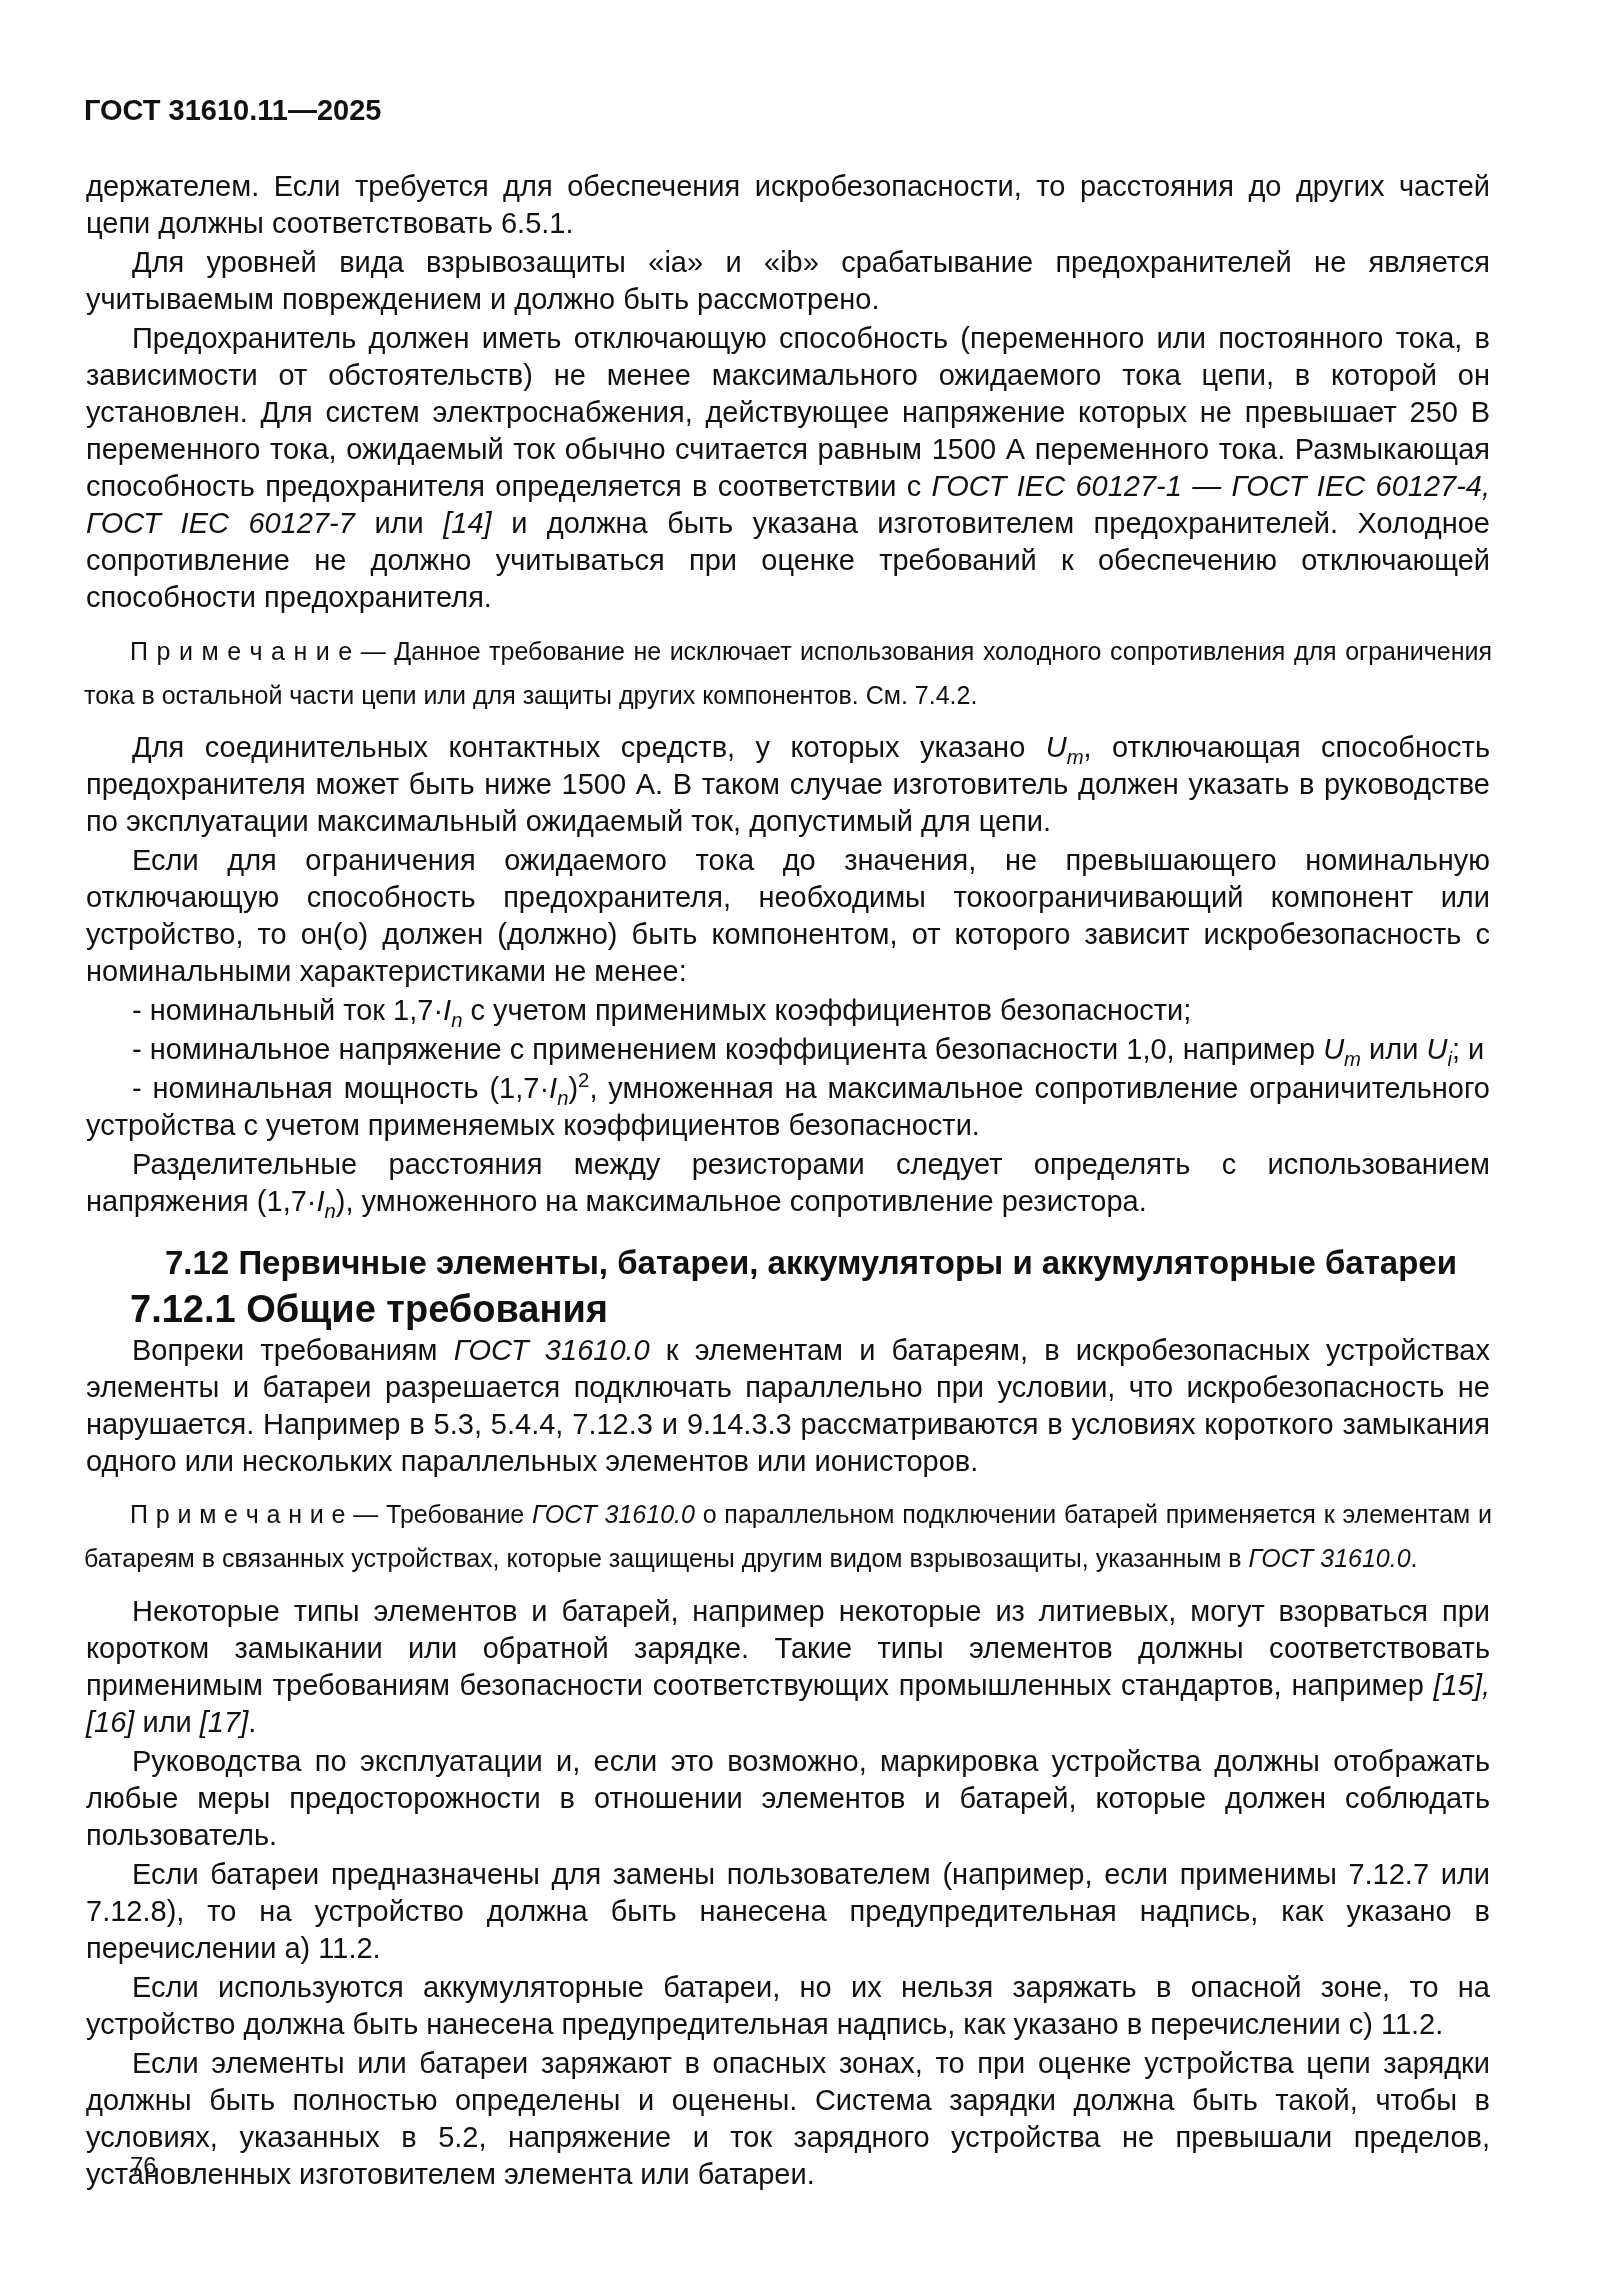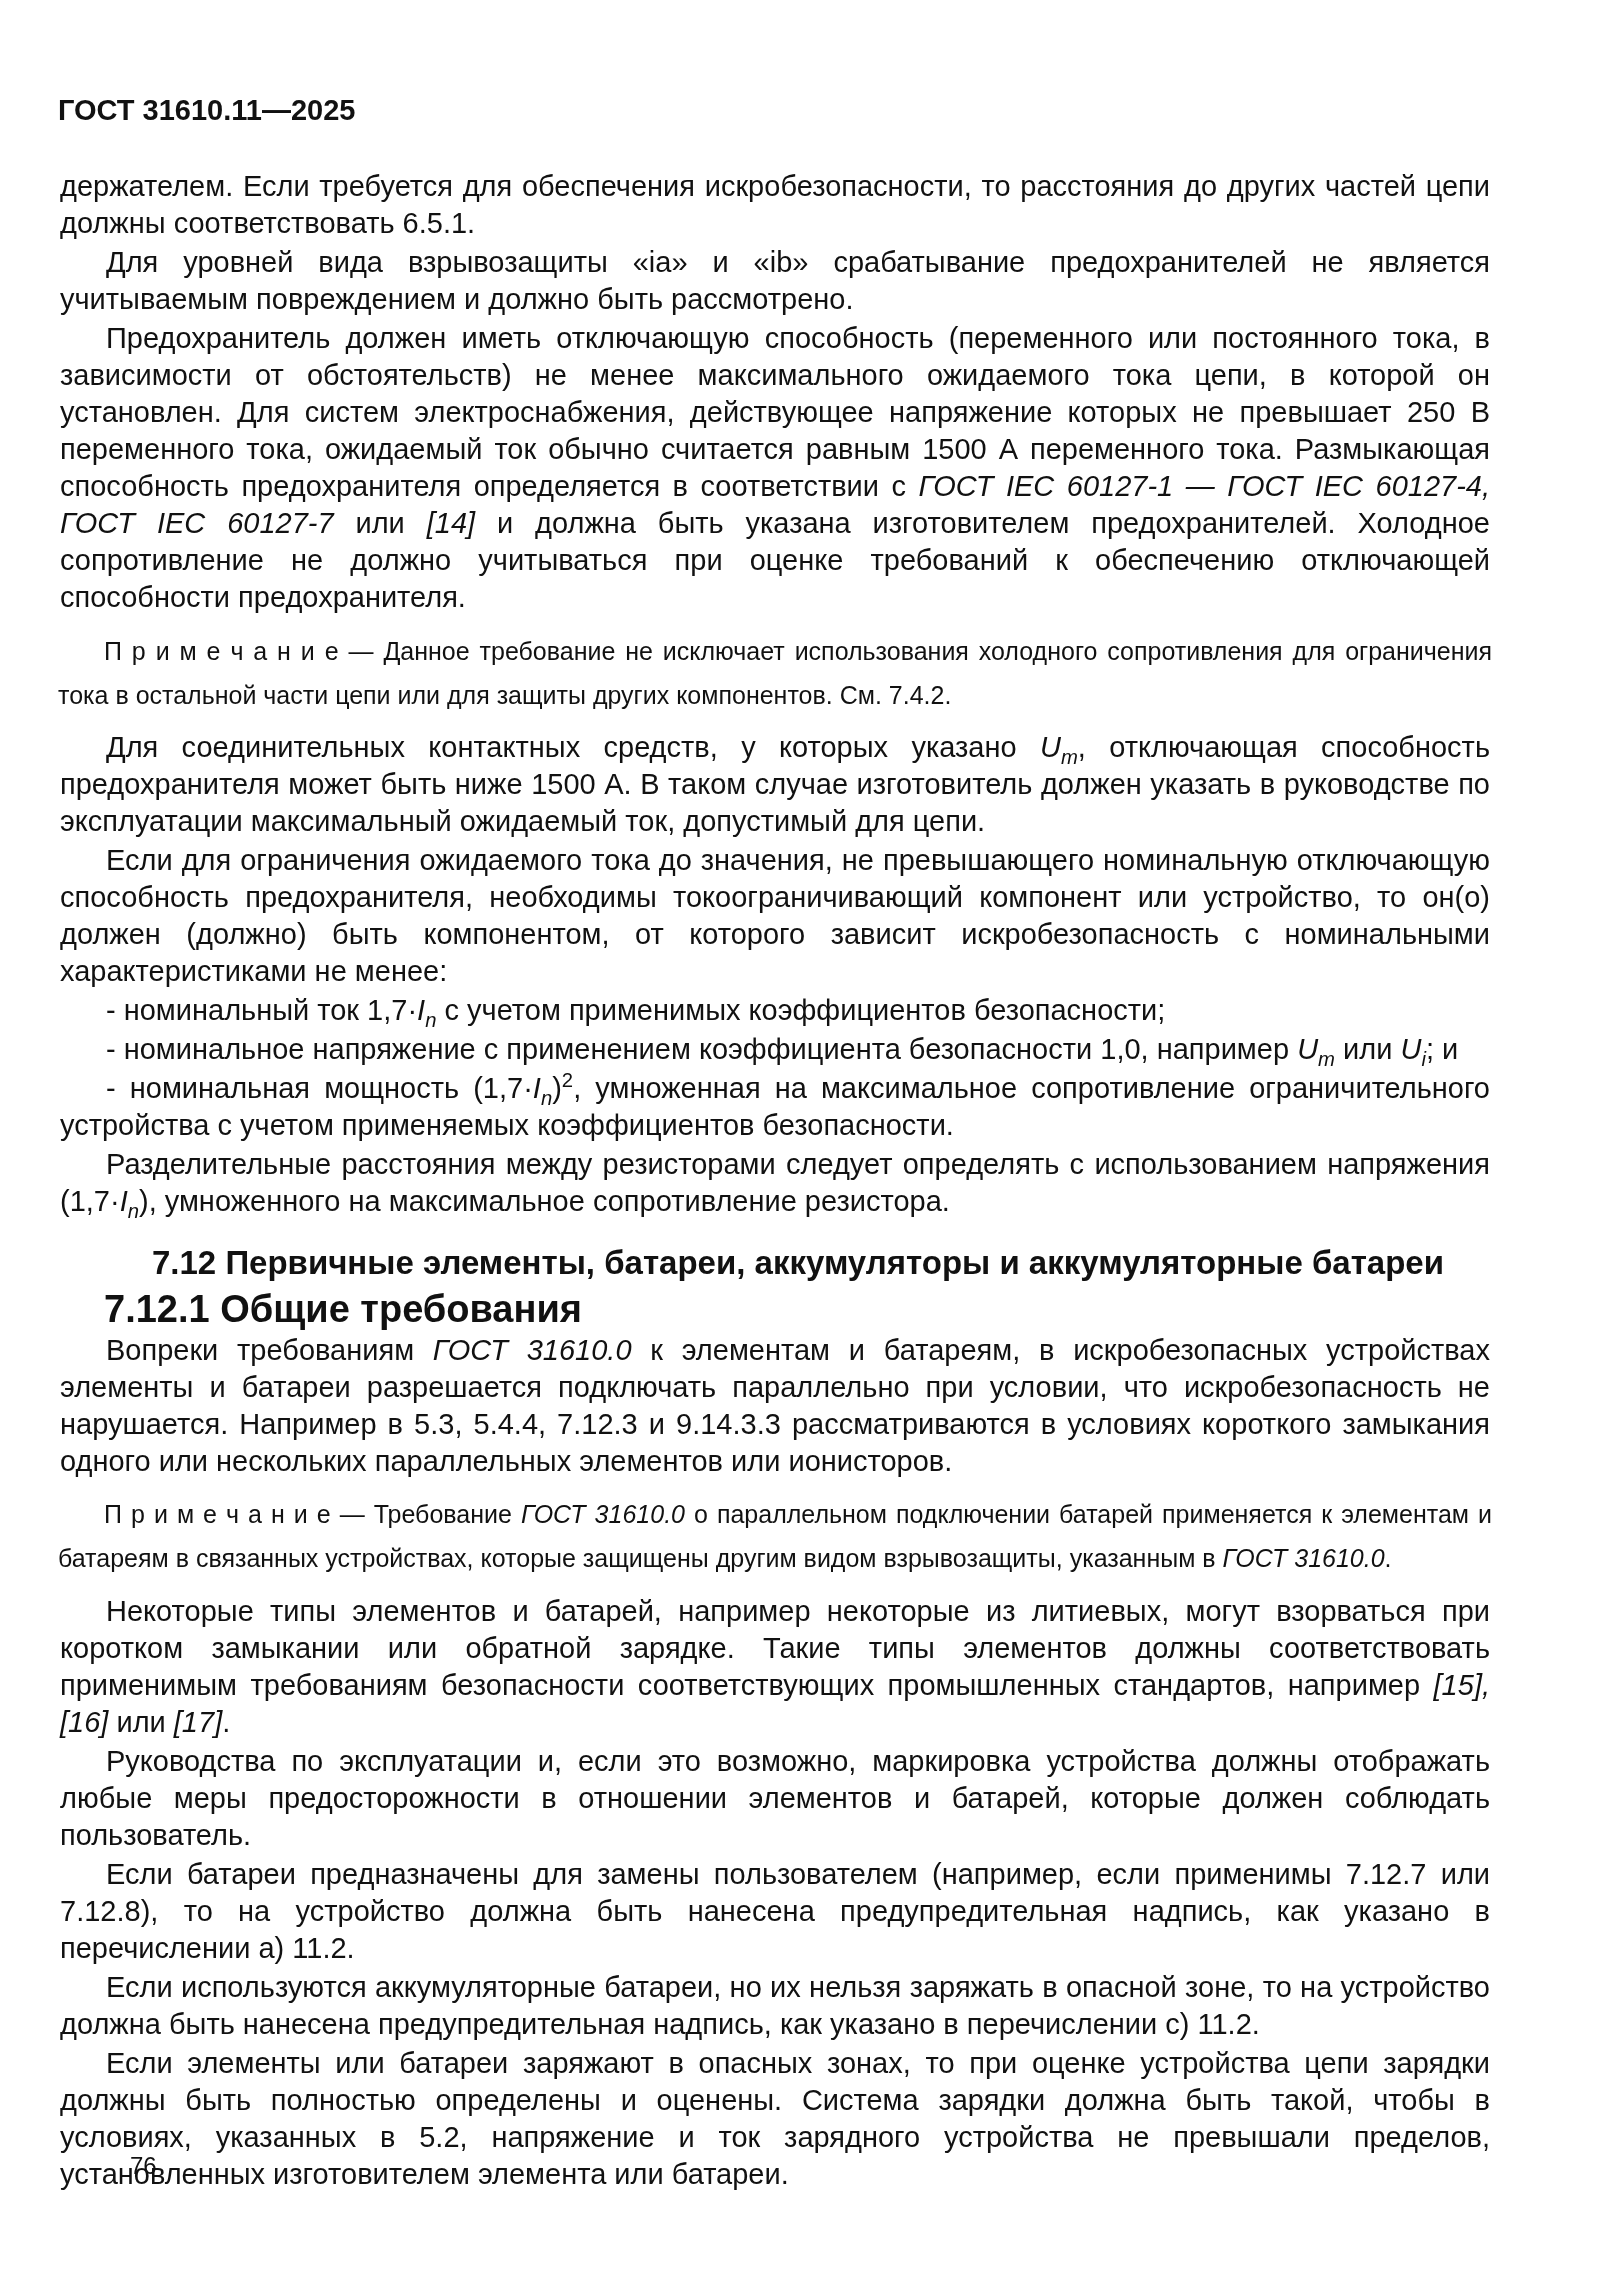--- a/index.html
+++ b/index.html
@@ -11,21 +11,21 @@
     width: 1621px;
     height: 2293px;
     font-family: "Liberation Sans", sans-serif;
     color: #111111;
   }
   .page {
     position: relative;
     box-sizing: border-box;
     width: 1621px;
     height: 1782px;
-    padding: 94px 129px 0 58px;
+    padding: 94px 129px 0 84px;
   }
   .doc-header {
     font-size: 29px;
     font-weight: bold;
     margin: 0 0 41px 0;
   }
   p.para {
     font-size: 29px;
     line-height: 37px;
     text-align: justify;

